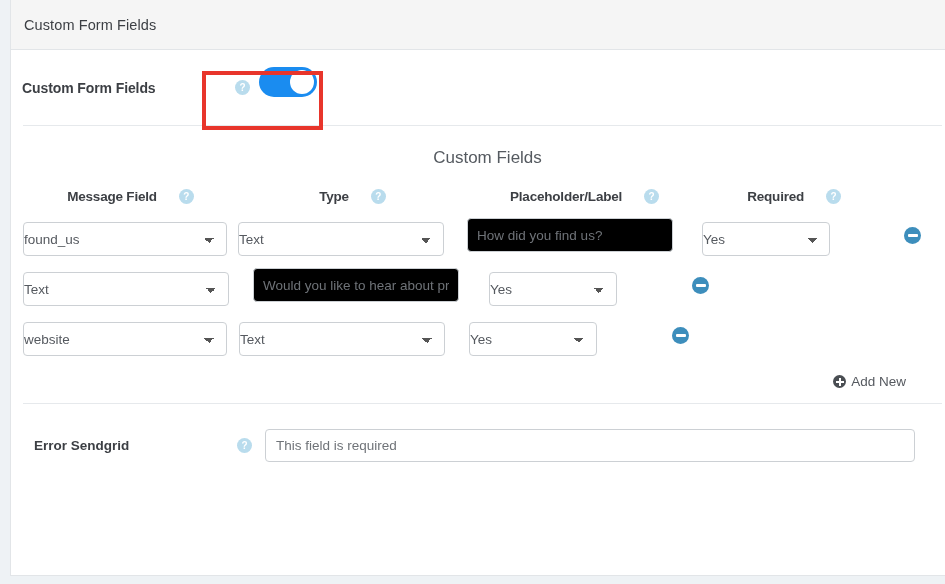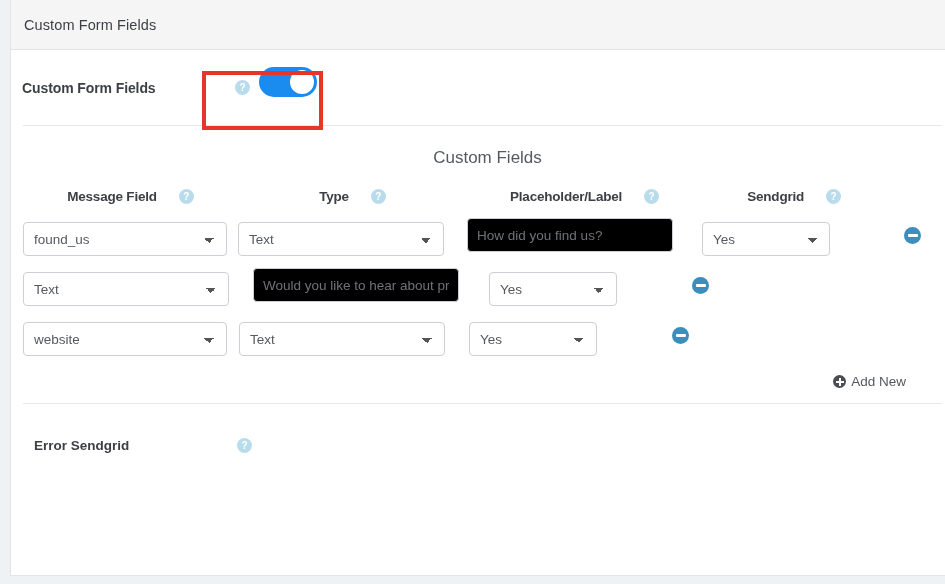--- a/index.html
+++ b/index.html
@@ -176,21 +176,20 @@
 
   .ctl-select {
     width: 204px;
     height: 34px;
     border: 1px solid #ccd0d4;
     border-radius: 4px;
     background: #ffffff;
     font-family: "Liberation Sans", sans-serif;
     font-size: 13.5px;
     color: #55595f;
-    padding-left: 10px;
     padding-right: 6px;
     appearance: none;
     -webkit-appearance: none;
     background-image:
       linear-gradient(45deg, transparent 50%, #555 50%),
       linear-gradient(135deg, #555 50%, transparent 50%);
     background-position:
       calc(100% - 17px) 15px,
       calc(100% - 12px) 15px;
     background-size: 5px 5px, 5px 5px;
@@ -347,21 +346,21 @@
               <span class="col-label">Type</span>
               <span class="hsp"></span>
               <span class="help-icon">?</span>
             </div>
             <div class="col col-3">
               <span class="col-label">Placeholder/Label</span>
               <span class="hsp"></span>
               <span class="help-icon">?</span>
             </div>
             <div class="col col-4">
-              <span class="col-label">Sendgrid</span>
+              <span class="col-label">Required</span>
               <span class="hsp"></span>
               <span class="help-icon">?</span>
             </div>
             <div class="col col-5"></div>
           </div>
 
           <div class="cf-row">
             <div class="cell col-1">
               <select class="ctl-select">
                 <option>found_us</option>
@@ -435,17 +434,18 @@
         </div>
       </div>
 
       <div class="divider-2"></div>
 
       <div class="err-row">
         <span class="err-label">Error Sendgrid</span>
         <span class="err-help">
           <span class="help-icon">?</span>
         </span>
+        <input class="err-input" type="text" value="This field is required" style="">
       </div>
 
     </div>
   </div>
 </div>
 
 </body></html>

